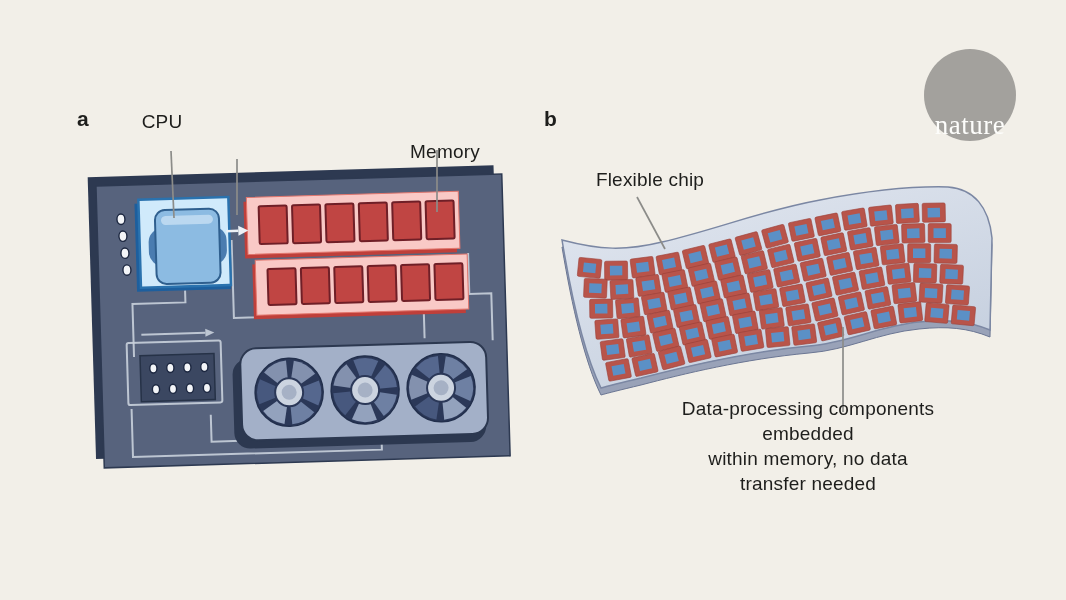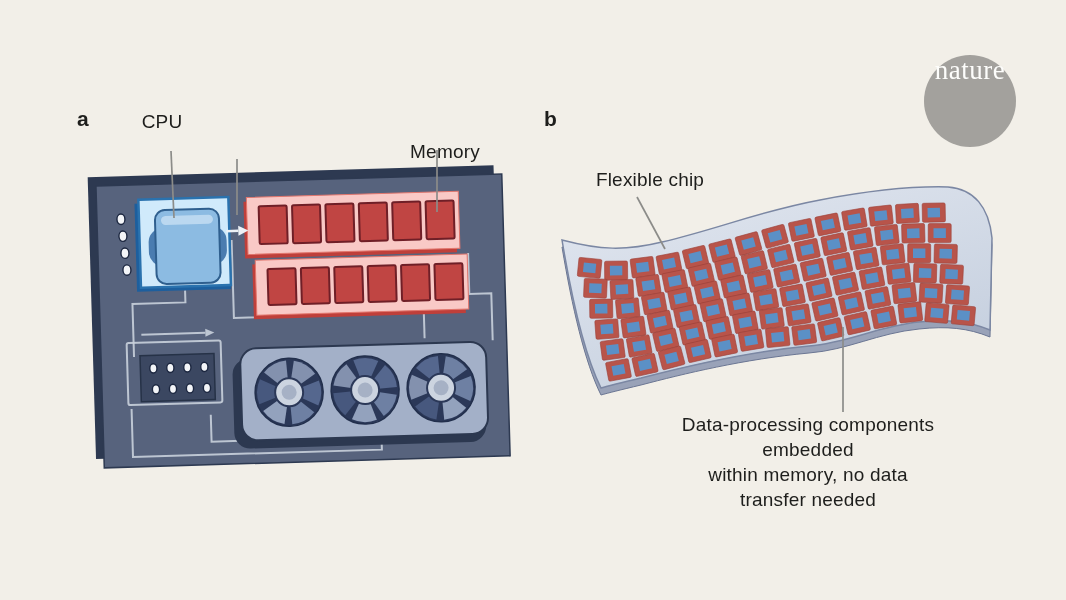--- a/index.html
+++ b/index.html
@@ -12,22 +12,22 @@
   .panel-letter{
     position:absolute;font-size:21px;font-weight:700;color:#1e1e1c;
   }
   .ann{
     position:absolute;font-size:19px;line-height:24px;color:#1e1e1c;
     text-align:center;white-space:pre-line;transform:translateX(-50%);
     letter-spacing:0.2px;
   }
   .caption{line-height:25px;}
   .logo{
-    position:absolute;left:924px;top:55px;width:92px;height:92px;
-    border-radius:50%;display:flex;align-items:flex-start;justify-content:center;
+    position:absolute;left:924px;top:49px;width:92px;height:92px;
+    border-radius:50%;display:flex;align-items:flex-end;justify-content:center;
   }
   .logo span{
     font-family:"Liberation Serif", serif;font-size:27px;letter-spacing:0.5px;
   }
 </style>
 </head>
 <body>
 
 <div class="canvas" style="background: rgb(242, 239, 232);">
 
@@ -471,20 +471,20 @@
 
   <div class="ann" style="left:162px;top:110px;">CPU</div>
 
 
   <div class="ann" style="left:445px;top:140px;">Memory</div>
 
   <div class="panel-letter" style="left:544px;top:107px;">b</div>
 
   <div class="ann" style="left:650px;top:168px;">Flexible chip</div>
 
-  <div class="ann caption" style="left:808px;top:412px;">Data-processing components embedded
+  <div class="ann caption" style="left:808px;top:396px;">Data-processing components embedded
 within memory, no data transfer needed</div>
 
   <div class="logo" style="background: rgb(163, 161, 157);">
     <span style="color: rgb(253, 253, 251);">nature</span>
   </div>
 
 </div>
 
 </body></html>

